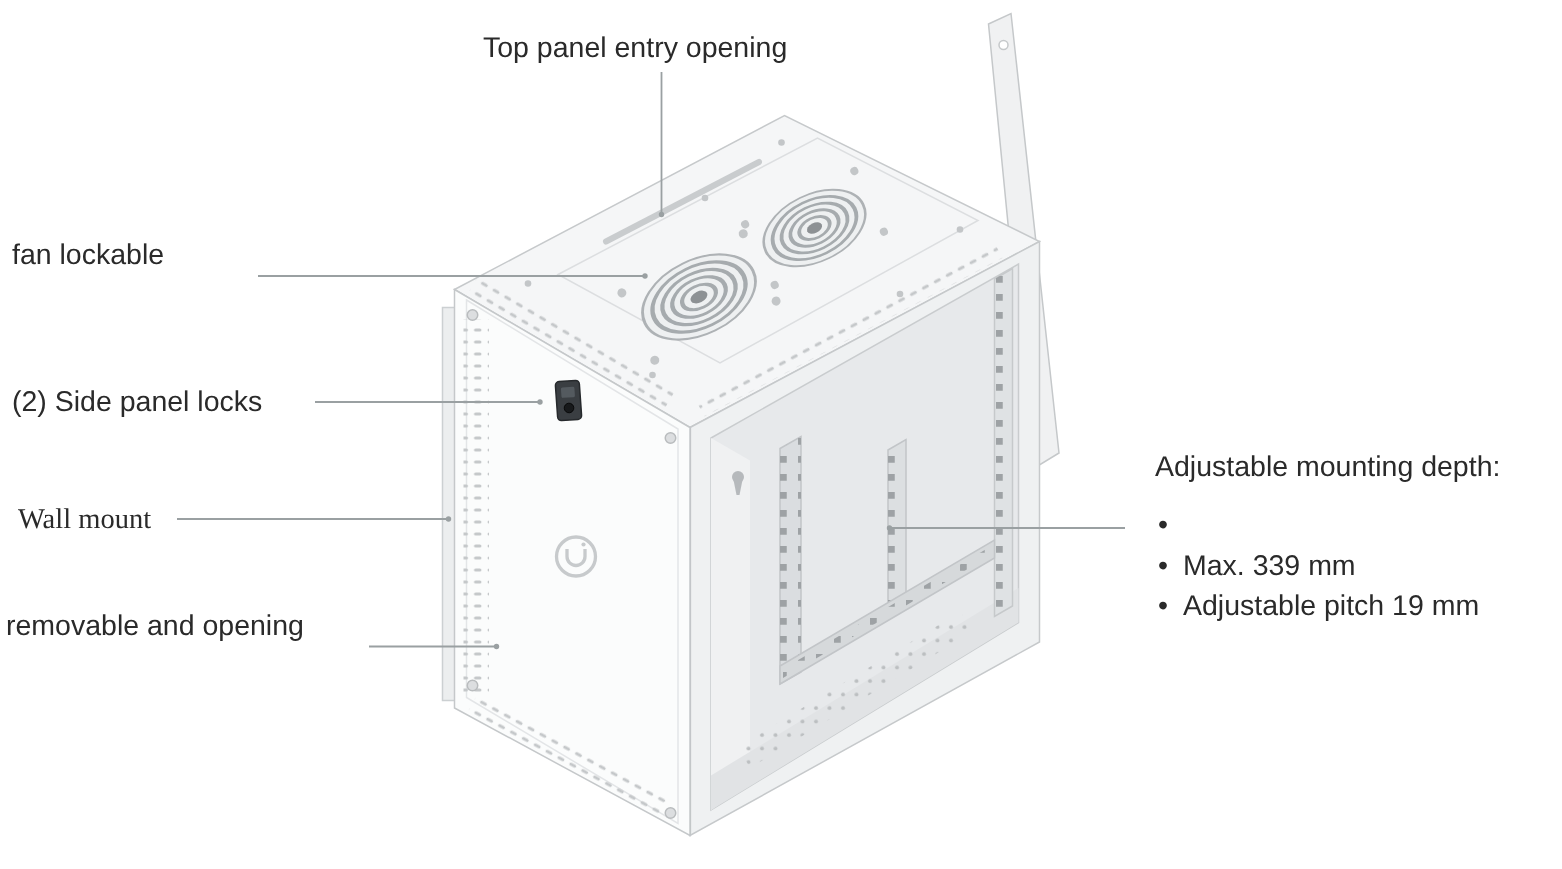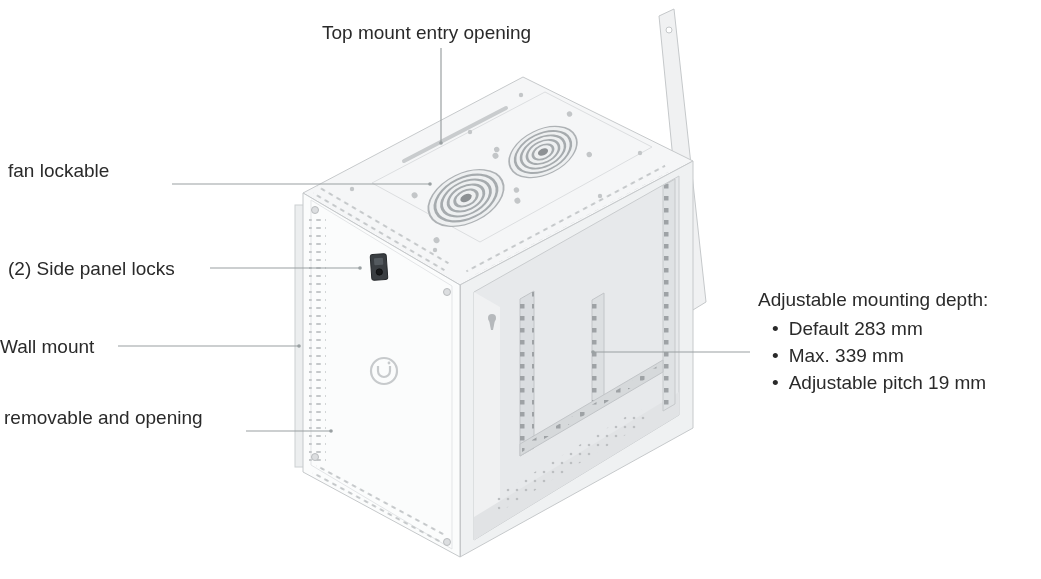--- a/index.html
+++ b/index.html
@@ -2,21 +2,21 @@
 <html><head>
 <meta charset="utf-8">
 <style>
   html,body{margin:0;padding:0;background:#ffffff;}
   .stage{
     position:relative;width:1041px;height:579px;background:#ffffff;
     font-family:"Liberation Sans",sans-serif;color:#2a2a2a;overflow:hidden;
   }
   .stage svg{position:absolute;left:0;top:0;}
   .label{position:absolute;font-size:19px;line-height:27px;white-space:nowrap;}
-  .depth-title{margin:0;}
+  .depth-title{margin:12px;}
   .depth-list{list-style:none;margin:2px 0 0 0;padding:0 0 0 14px;}
   .depth-list li{display:flex;gap:10px;line-height:27px;}
   .bullet{color:#2a2a2a;}
 </style>
 </head>
 <body>
 
 <div class="stage">
 
   <svg width="1041" height="579" viewBox="0 0 1041 579">
@@ -154,40 +154,39 @@
         <circle cx="441" cy="143" r="1.8"></circle>
           <circle cx="430" cy="184" r="1.8"></circle>
         <circle cx="360" cy="268" r="1.8"></circle>
           <circle cx="299" cy="346" r="1.8"></circle>
         <circle cx="331" cy="431" r="1.8"></circle>
           <circle cx="593" cy="352" r="1.8"></circle>
       </g>
     </g>
   </svg>
 
-  <div class="label" style="left:322px;top:19px;">Top mount entry opening</div>
+  <div class="label" style="left:322px;top:19px;">Top panel entry opening</div>
 
   <div class="label" style="left:8px;top:157px;">
     <div>fan lockable</div>
   </div>
 
   <div class="label" style="left:8px;top:255px;">(2) Side panel locks</div>
 
-  <div class="label" style="left:0;top:333px;">Wall mount</div>
+  <div class="label" style="left:12px;top:333px;font-family:Liberation Serif, serif;">Wall mount</div>
 
   <div class="label" style="left:4px;top:404px;">
     <div>removable and opening</div>
   </div>
 
   <div class="label depth" style="left:758px;top:286px;">
     <div class="depth-title">Adjustable mounting depth:</div>
     <ul class="depth-list">
       <li>
         <span class="bullet">•</span>
-        <span>Default 283 mm</span>
       </li>
       <li>
         <span class="bullet">•</span>
         <span>Max. 339 mm</span>
       </li>
       <li>
         <span class="bullet">•</span>
         <span>Adjustable pitch 19 mm</span>
       </li>
     </ul>

